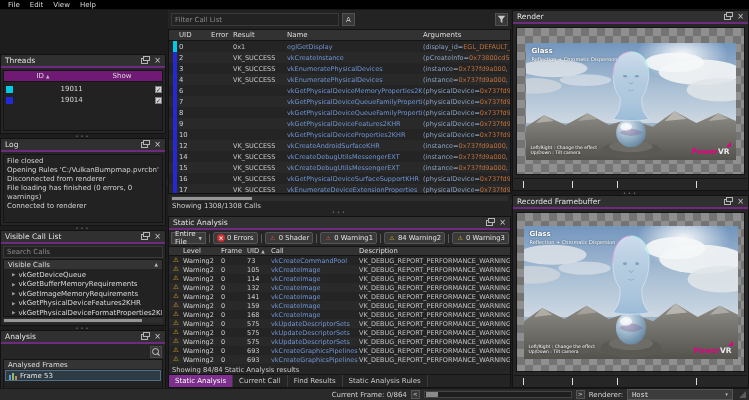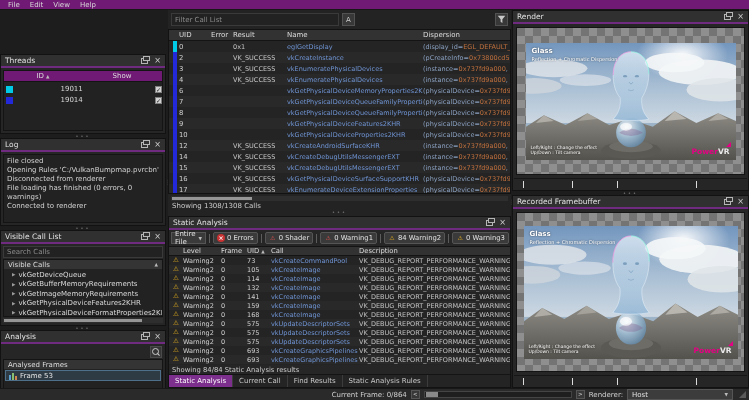--- a/index.html
+++ b/index.html
@@ -1,21 +1,21 @@
 <!DOCTYPE html>
 <html><head>
 <meta charset="utf-8">
 <style>
   * { box-sizing: border-box; margin: 0; padding: 0; }
   html,body { width:749px; height:400px; }
   body { font-family:"DejaVu Sans",sans-serif; font-size:8px; color:#d4d4d4; background:#1d1d1d; overflow:hidden; }
   .app { position:absolute; inset:0; width:749px; height:400px; background:#1d1d1d; overflow:hidden; }
 
   
-  .menubar { position:absolute; left:0; top:0; width:100%; height:10px; background:#701a75; border-bottom:1px solid #171717; display:flex; align-items:center; padding-left:3px; }
+  .menubar { position:absolute; left:0; top:0; width:100%; height:10px; background:#000000; border-bottom:1px solid #171717; display:flex; align-items:center; padding-left:3px; }
   .menu-item { padding:0 5px; font-size:7px; color:#d8d8d8; }
 
   
   .col-left  { position:absolute; left:0;    top:10px; width:166px; height:378px;margin-top:44px; }
   .col-mid   { position:absolute; left:168px; top:10px; width:343px; height:378px; background:#232323; }
   .col-right { position:absolute; left:512px; top:10px; width:237px; height:378px; }
 
   
   .panel { position:absolute; left:0; right:0; background:#262626; border:1px solid #121212; display:flex; flex-direction:column; }
   .ptitle { flex:0 0 13px; background:#303030; border-bottom:2px solid #6e2b80; display:flex; align-items:center; padding:0 4px; gap:3px; font-size:7.5px; color:#e0e0e0; }
@@ -136,21 +136,21 @@
   .tick { position:absolute; top:2px; width:1px; height:7px; background:#dcdcdc; }
   .tick-1 { left:4%; } .tick-2 { left:25%; } .tick-3 { left:44%; } .tick-4 { left:78%; }
 
   
   .statusbar { position:absolute; left:0; top:388px; width:749px; height:12px; background:#2a2a2a; border-top:1px solid #171717; display:flex; align-items:center; gap:4px; padding:0 3px; font-size:7px; }
   .sb-spacer { flex:1; }
   .sb-label { color:#d0d0d0; }
   .sb-btn { width:9px; height:9px; background:#383838; border:1px solid #555; display:flex; align-items:center; justify-content:center; font-size:5.5px; color:#cccccc; line-height:1; }
   .sb-slider { width:148px; height:7px; background:#1e1e1e; border:1px solid #444; position:relative; }
   .sb-handle { position:absolute; left:1px; top:0; width:12px; height:5px; background:#8a8a8a; }
-  .sb-select { width:106px; height:11px; background:#3c3c3c; border:1px solid #555; display:flex; align-items:center; padding:0 4px; color:#e0e0e0; }
+  .sb-select { width:106px; height:11px; background:#3c3c3c; border:1px solid #555; display:flex; align-items:center; padding:0 4px; color:#e0e0e0;font-family:Liberation Mono, monospace; }
   .corner { width:0; height:0; border-left:7px solid transparent; border-bottom:7px solid #5a5a5a; margin-left:2px; }
 </style>
 </head>
 <body>
 
 <svg width="0" height="0" style="position:absolute" aria-hidden="true">
   <defs>
     <linearGradient id="g-sky" x1="0" y1="0" x2="0" y2="1">
       <stop offset="0" stop-color="#7396be"></stop>
         <stop offset="0.55" stop-color="#a9bfd4"></stop>
@@ -362,21 +362,21 @@
       </span>
     </div>
 
     <div class="call-area">
       <div class="c-head">
         <span></span>
         <span>UID</span>
         <span>Error</span>
         <span>Result</span>
         <span>Name</span>
-        <span>Dispersion</span>
+        <span>Arguments</span>
       </div>
       <div class="c-rows">
 
           <div class="c-row">
             <span class="c-strip" style="background: rgb(0, 203, 230);"></span>
             <span class="c-uid">0</span>
             <span class="c-err"></span>
             <span class="c-res">0x1</span>
             <span class="c-name">eglGetDisplay</span>
             <span class="c-args"><span class="seg-pre">(display_id=</span><span class="seg-val">EGL_DEFAULT_DI</span><span class="seg-rest"></span></span>

